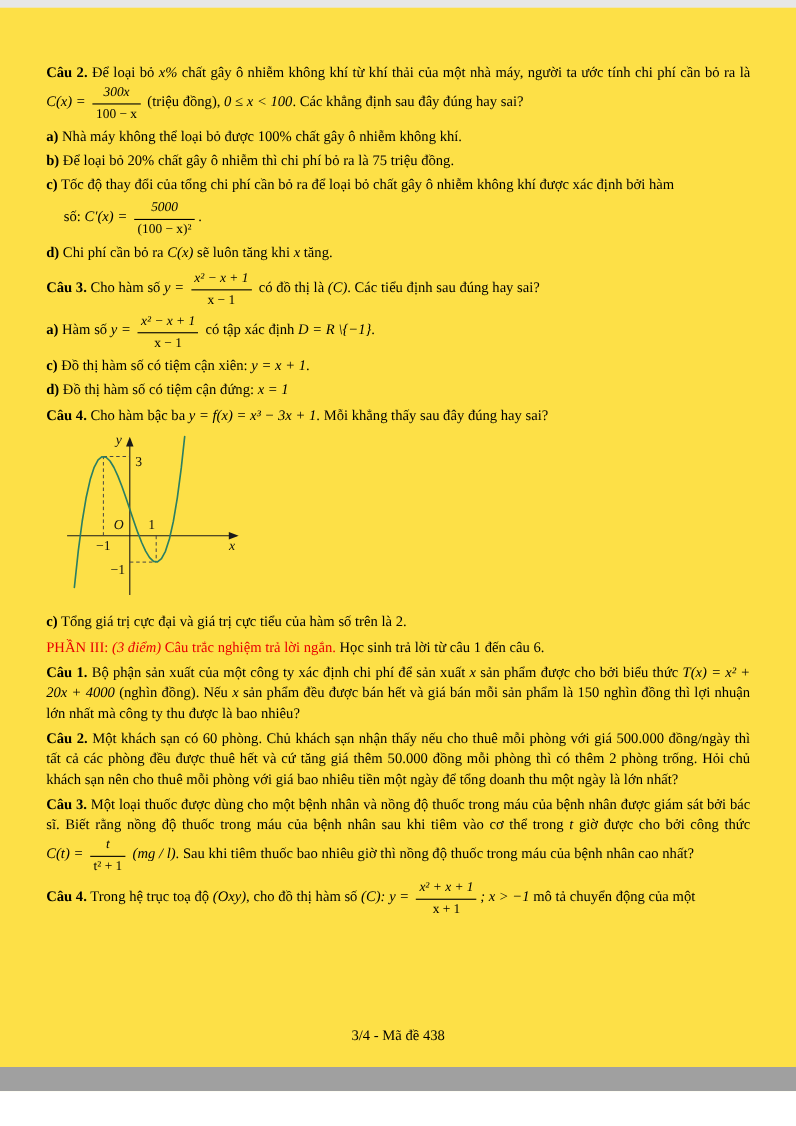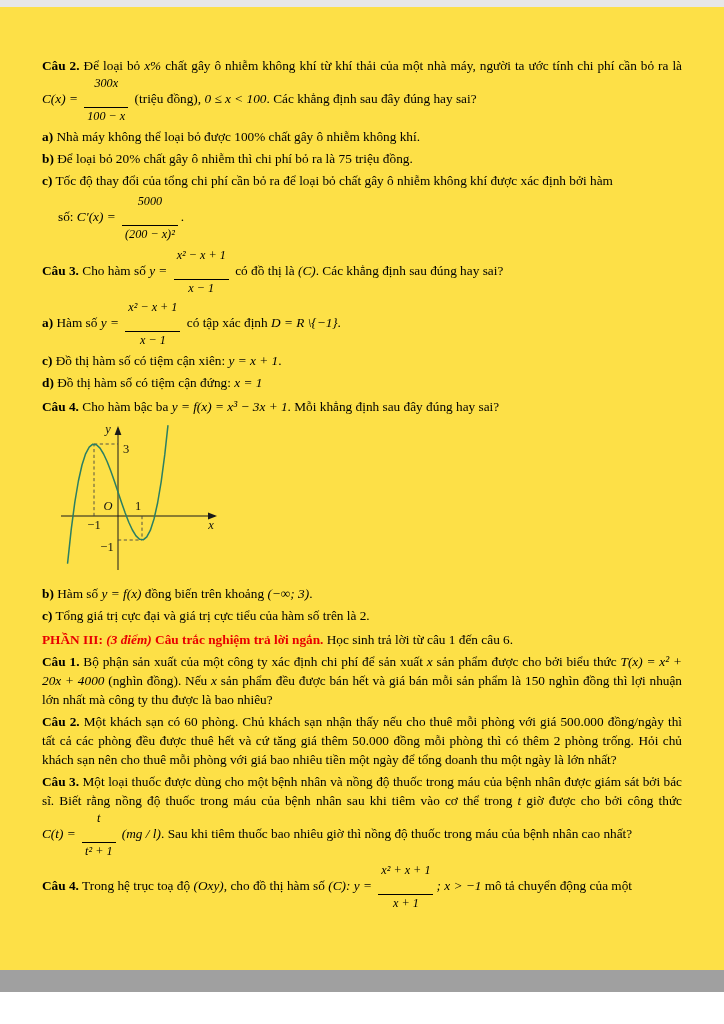--- a/index.html
+++ b/index.html
@@ -10,25 +10,25 @@
   }
   .edge-top { position:absolute; top:0; left:0; width:100%; height:7px; background:#e7e7e7; }
   .edge-bottom { position:absolute; bottom:0; left:0; width:100%; height:22px; background:#a0a0a0; }
   .content { position:absolute; left:42px; width:640px; top:56px; }
   .para { text-align:justify; margin:0 0 3px 0; }
   .q { margin-top:5px; }
   .qlabel { font-weight:bold; }
   .mv { font-style:italic; }
   .nw { white-space:nowrap; }
   .frac { display:inline-block; vertical-align:middle; text-align:center; line-height:1; margin:1px 3px; }
-  .frac .num { display:block; font-size:12.2px; line-height:14px; padding:0 3px 17px; border-bottom:1px solid #000; font-style:italic; }
-  .frac .den { display:block; font-size:12.2px; line-height:14px; padding:1px 3px 0; font-style:italic; }
+  .frac .num { display:block; font-size:12.2px; line-height:14px; padding:0 3px 4px; border-bottom:1px solid #000; font-style:italic; }
+  .frac .den { display:block; font-size:12.2px; line-height:14px; padding:1px 3px 0; }
   .indent { margin-left:16px; margin-top:3px; margin-bottom:4px; text-align:left; }
-  .red { color:#e80000; font-weight:bold; }
-  .redi { color:#e80000; font-weight:bold; font-style:italic;margin-top:46px; }
+  .red { color:#e80000; font-weight:normal; }
+  .redi { color:#e80000; font-weight:normal; font-style:italic;margin-top:46px; }
   .graph-wrap { margin:3px 0 5px 14px; }
   .graph .axis { stroke:#1a1a1a; stroke-width:1; }
   .graph .dash { stroke:#444; stroke-width:0.9; stroke-dasharray:3.2,2.6; }
   .graph .curve { fill:none; stroke:#2b7f63; stroke-width:1.5; stroke-linejoin:round; stroke-linecap:round; }
   .graph text { font-family:"Liberation Serif", serif; font-size:12.5px; fill:#111; }
   .graph .it { font-style:italic; }
   .footer { position:absolute; bottom:42px; left:0; width:100%; text-align:center; font-size:13.3px; }
 </style>
 </head>
 <body>
@@ -55,29 +55,37 @@
     <div class="para">
       <span class="qlabel">b)</span>
       <span>Để loại bỏ 20% chất gây ô nhiễm thì chi phí bỏ ra là 75 triệu đồng.</span>
     </div>
     <div class="para">
       <span class="qlabel">c)</span>
       <span>Tốc độ thay đổi của tổng chi phí cần bỏ ra để loại bỏ chất gây ô nhiễm không khí được xác định bởi hàm</span>
     </div>
     <div class="para indent">
       <span>số:</span>
-      <span class="nw"><span class="mv">C′(x) =</span> <span class="frac"><span class="num">5000</span><span class="den">(200 − x)²</span></span></span><span>.</span>
+      <span class="nw"><span class="mv">C′(x) =</span> <span class="frac"><span class="num">5000</span><span class="den">(100 − x)²</span></span></span><span>.</span>
+    </div>
+    <div class="para">
+      <span class="qlabel">d)</span>
+      <span>Chi phí cần bỏ ra</span>
+      <span class="mv">C(x)</span>
+      <span>sẽ luôn tăng khi</span>
+      <span class="mv">x</span>
+      <span>tăng.</span>
     </div>
 
     <div class="para q">
       <span class="qlabel">Câu 3.</span>
       <span>Cho hàm số</span>
       <span class="nw"><span class="mv">y =</span> <span class="frac"><span class="num">x² − x + 1</span><span class="den">x − 1</span></span></span>
       <span>có đồ thị là</span>
-      <span class="mv">(C)</span><span>. Các khẳng định sau đúng hay sai?</span>
+      <span class="mv">(C)</span><span>. Các tiểu định sau đúng hay sai?</span>
     </div>
     <div class="para">
       <span class="qlabel">a)</span>
       <span>Hàm số</span>
       <span class="nw"><span class="mv">y =</span> <span class="frac"><span class="num">x² − x + 1</span><span class="den">x − 1</span></span></span>
       <span>có tập xác định</span>
       <span class="mv">D = R \{−1}</span><span>.</span>
     </div>
     <div class="para">
       <span class="qlabel">c)</span>
@@ -86,21 +94,21 @@
     </div>
     <div class="para">
       <span class="qlabel">d)</span>
       <span>Đồ thị hàm số có tiệm cận đứng:</span>
       <span class="mv">x = 1</span>
     </div>
 
     <div class="para q">
       <span class="qlabel">Câu 4.</span>
       <span>Cho hàm bậc ba</span>
-      <span class="mv">y = f(x) = x³ − 3x + 1</span><span>. Mỗi khẳng định sau đây đúng hay sai?</span>
+      <span class="mv">y = f(x) = x³ − 3x + 1</span><span>. Mỗi khẳng thấy sau đây đúng hay sai?</span>
     </div>
 
     <div class="graph-wrap">
       <svg class="graph" width="170" height="155" viewBox="0 0 170 155">
 
         <line class="axis" x1="5" y1="97" x2="159" y2="97"></line>
         <polygon points="152,93.6 161,97 152,100.4" fill="#1a1a1a"></polygon>
         <line class="axis" x1="62" y1="151" x2="62" y2="9"></line>
         <polygon points="58.6,16 62,7 65.4,16" fill="#1a1a1a"></polygon>
 
@@ -114,27 +122,20 @@
         <text class="it" x="52" y="14" text-anchor="middle">y</text>
         <text x="67" y="34" text-anchor="start">3</text>
         <text class="it" x="52" y="91" text-anchor="middle">O</text>
         <text x="82" y="91" text-anchor="middle">1</text>
         <text x="38" y="110" text-anchor="middle">−1</text>
         <text x="51" y="132" text-anchor="middle">−1</text>
         <text class="it" x="155" y="110" text-anchor="middle">x</text>
       </svg>
     </div>
 
-    <div class="para">
-      <span class="qlabel">b)</span>
-      <span>Hàm số</span>
-      <span class="mv">y = f(x)</span>
-      <span>đồng biến trên khoảng</span>
-      <span class="mv">(−∞; 3)</span><span>.</span>
-    </div>
     <div class="para">
       <span class="qlabel">c)</span>
       <span>Tổng giá trị cực đại và giá trị cực tiểu của hàm số trên là 2.</span>
     </div>
 
     <div class="para q">
       <span class="red">PHẦN III:</span>
       <span class="redi">(3 điểm)</span>
       <span class="red">Câu trắc nghiệm trả lời ngắn.</span>
       <span>Học sinh trả lời từ câu 1 đến câu 6.</span>
@@ -169,14 +170,15 @@
       <span class="qlabel">Câu 4.</span>
       <span>Trong hệ trục toạ độ</span>
       <span class="mv">(Oxy)</span><span>, cho đồ thị hàm số</span>
       <span class="mv">(C):</span>
       <span class="nw"><span class="mv">y =</span> <span class="frac"><span class="num">x² + x + 1</span><span class="den">x + 1</span></span><span class="mv">; x &gt; −1</span></span>
       <span>mô tả chuyển động của một</span>
     </div>
 
   </div>
 
+  <div class="footer">3/4 - Mã đề 438</div>
   <div class="edge-bottom"></div>
 </div>
 
 </body></html>

